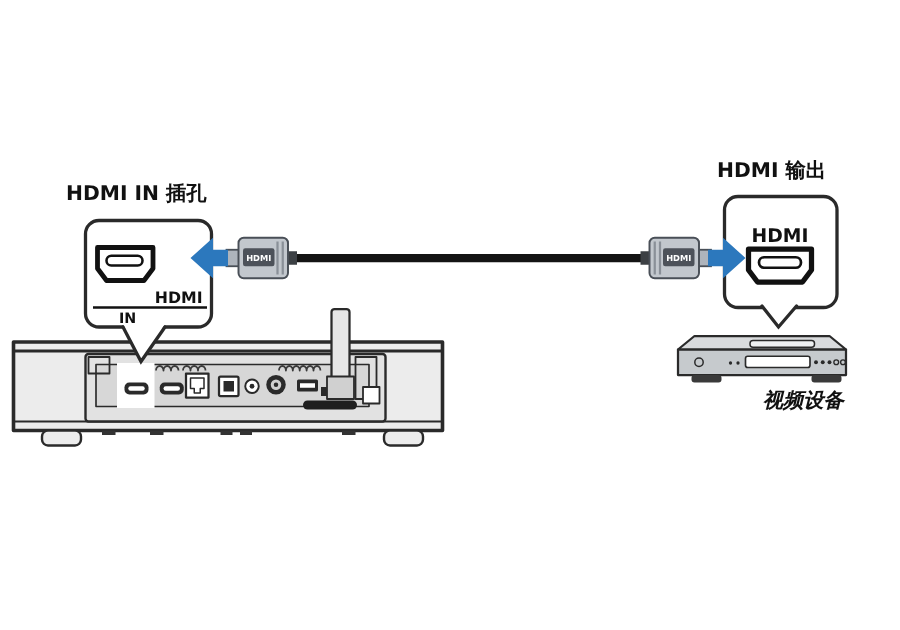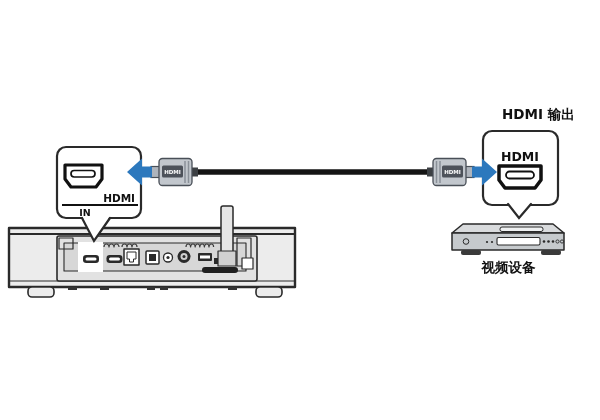--- a/index.html
+++ b/index.html
@@ -157,16 +157,17 @@
       <line x1="440" y1="161" x2="440" y2="183" stroke="#8a9098" stroke-width="1.5"></line>
       <rect x="442" y="165.5" width="21" height="12" rx="1.5" fill="#4d525a"></rect>
       <text x="452.5" y="174" text-anchor="middle" font-size="5.5" font-weight="bold" fill="#ffffff">HDMI</text>
     </g>
 
     <path d="M127,172 L142,158.5 L142,166.5 L152,166.5 L152,177.5 L142,177.5 L142,185.5 Z" fill="#2c78bd"></path>
     <path d="M497,172 L482,158.5 L482,166.5 L472,166.5 L472,177.5 L482,177.5 L482,185.5 Z" fill="#2c78bd"></path>
   </g>
 </svg>
 
-  <div class="label" style="left:502px;top:106px;">HDMI 输出</div>
-  <div class="label center" style="left:452px;top:259px;width:113px;">视频设备</div>
+  <div class="label" style="left:44px;top:121px;">HDMI IN 插孔</div>
+  <div class="label" style="left:478px;top:106px;">HDMI 输出</div>
+  <div class="label center" style="left:479px;top:259px;width:113px;font-style:italic;">视频设备</div>
 
 </div>
 
 </body></html>

